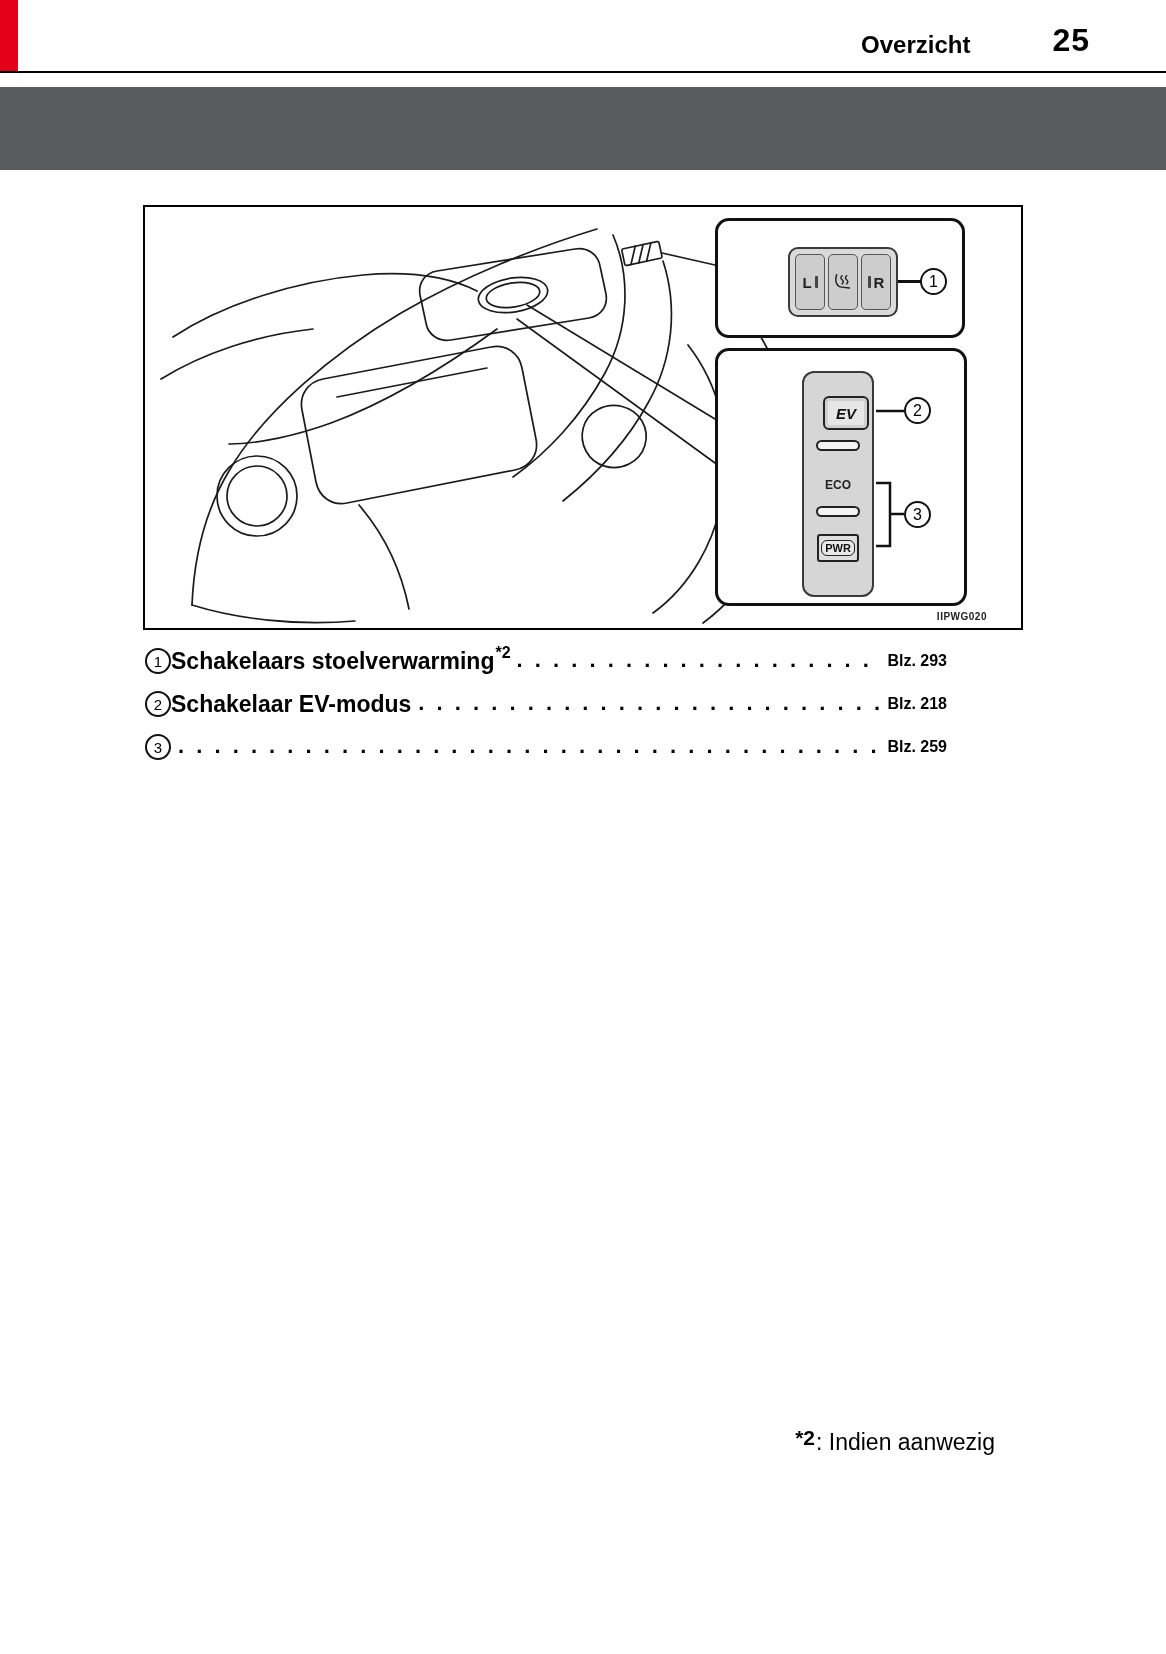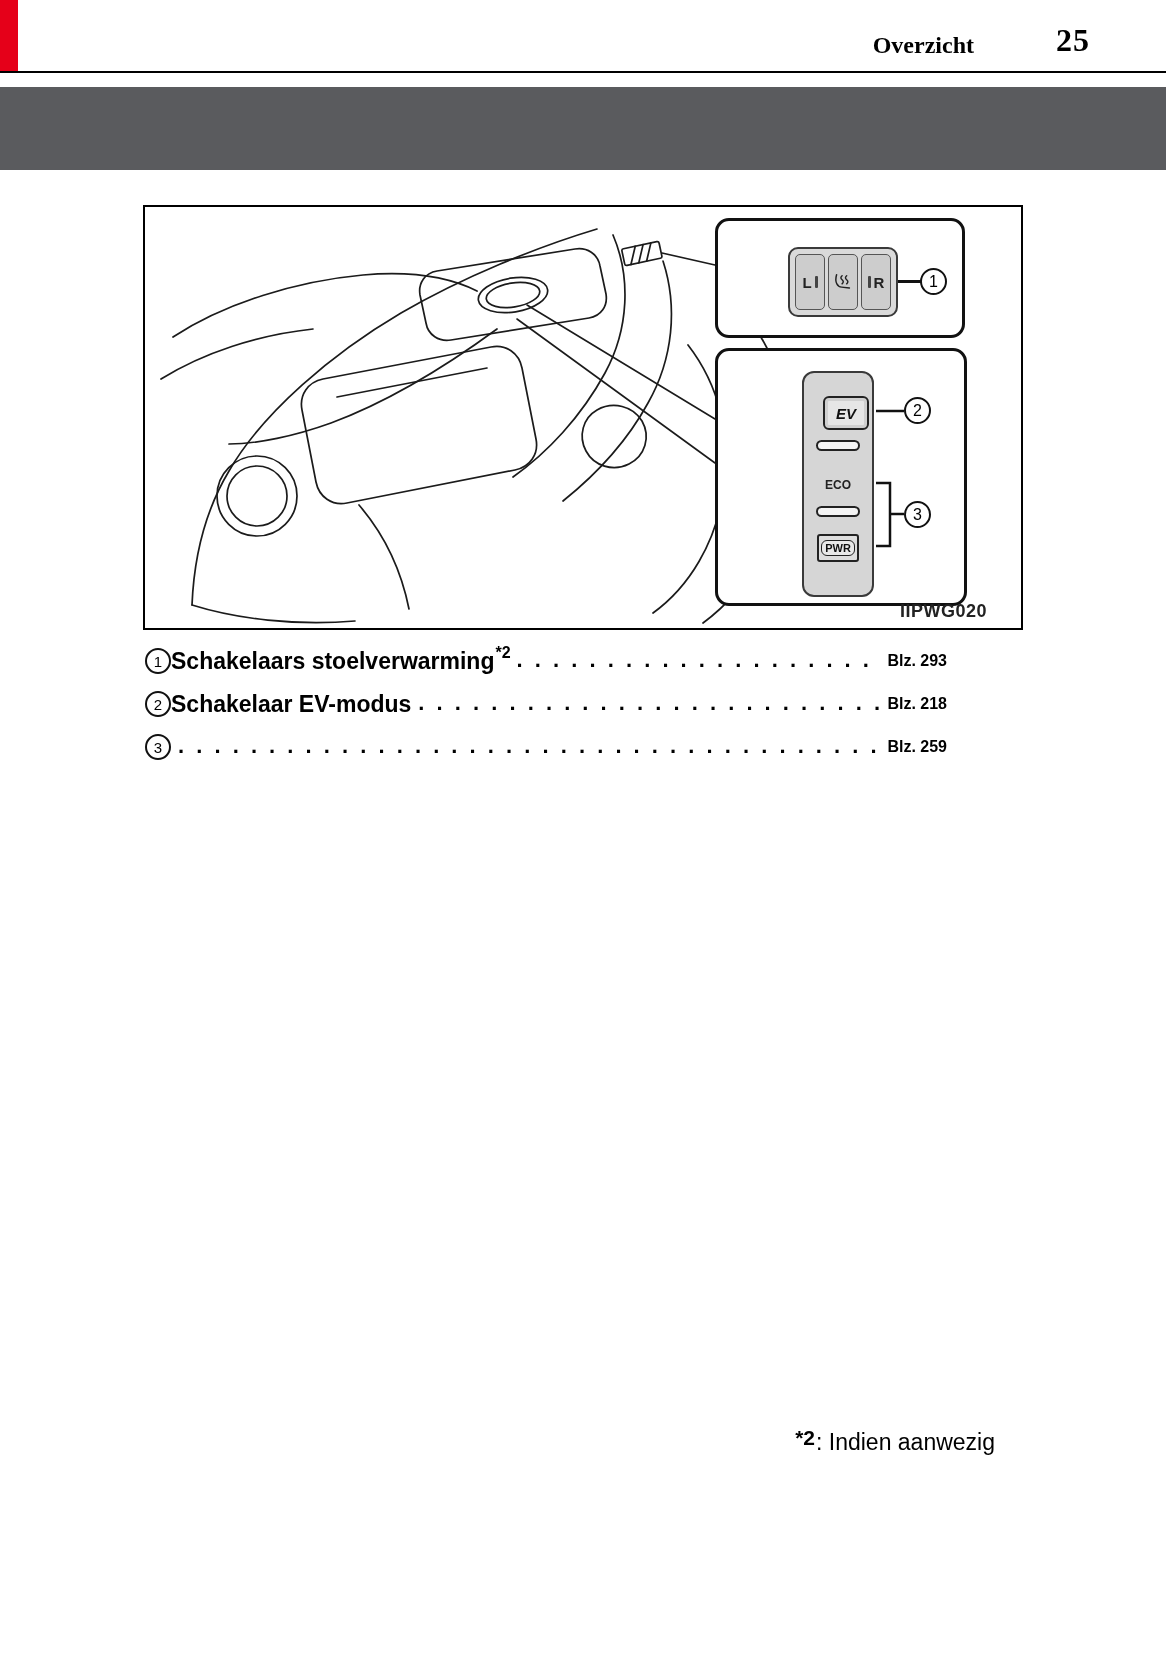--- a/index.html
+++ b/index.html
@@ -17,21 +17,20 @@
   
   .red-tab {
     position: absolute; left: 0; top: 0;
     width: 18px; height: 71px;
     background: #e50019;
   }
   .page-header {
     position: absolute; left: 0; top: 0; right: 0; height: 71px;
     display: flex; align-items: flex-end; justify-content: flex-end;
     padding-bottom: 12px;
-    font-family: Liberation Serif, serif;
   }
   .section-title { font-size: 24px; font-weight: bold; margin-right: 82px; }
   .page-number  { font-size: 32px; font-weight: bold; margin-right: 76px; letter-spacing: 1px; }
   .header-rule {
     position: absolute; left: 0; top: 71px; right: 0; height: 2px;
     background: #000;
   }
   .gray-band {
     position: absolute; left: 0; top: 87px; right: 0; height: 83px;
     background: #5a5b5e;
@@ -121,21 +120,21 @@
   }
   .pwr-btn span {
     border: 1.5px solid #222; border-radius: 6px;
     font-size: 11px; font-weight: bold; padding: 1px 3px; color: #111;
     background: #e9e9e9;
   }
   .box2-lines { position: absolute; left: 0; top: 0; width: 252px; height: 258px; pointer-events: none; }
 
   .fig-code {
     position: absolute; right: 34px; bottom: 6px;
-    font-size: 18px; font-weight: bold; color: #222; letter-spacing: 0.5px;
+    font-size: 10px; font-weight: bold; color: #222; letter-spacing: 0.5px;
   }
 
   
   .legend { position: absolute; left: 145px; top: 644px; width: 802px; }
   .legend-row {
     display: flex; align-items: center;
     height: 34px; margin-bottom: 9px;
   }
   .legend-num {
     flex: 0 0 26px; width: 26px; height: 26px;

